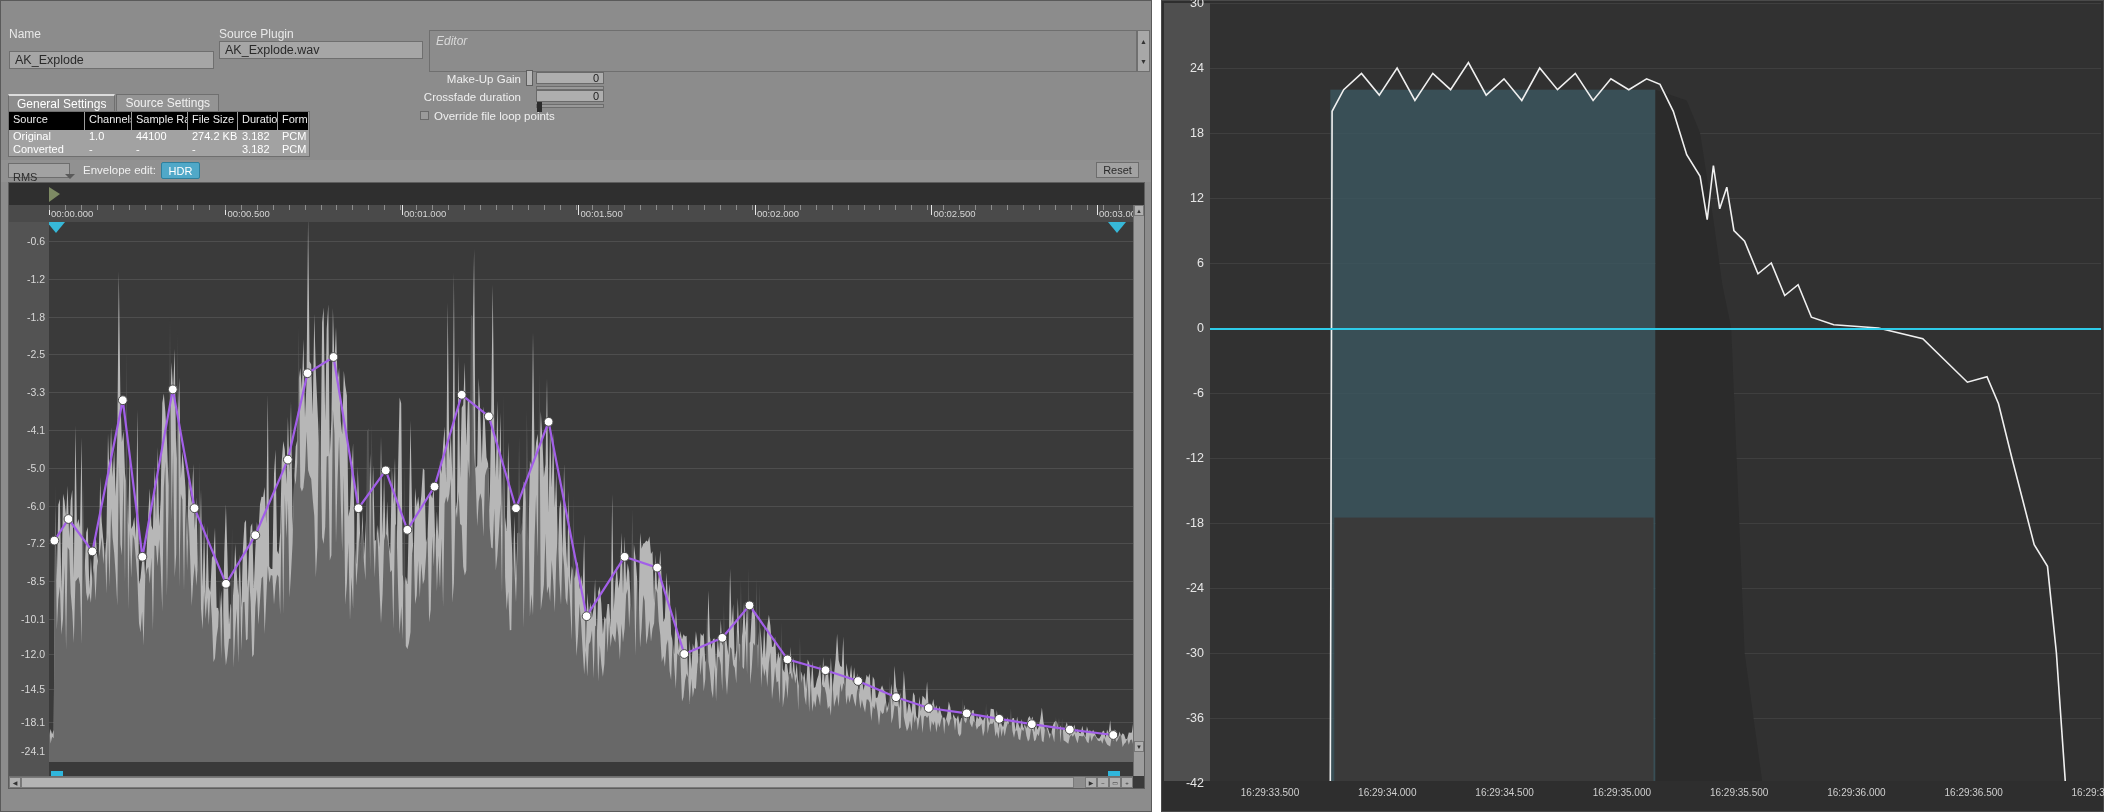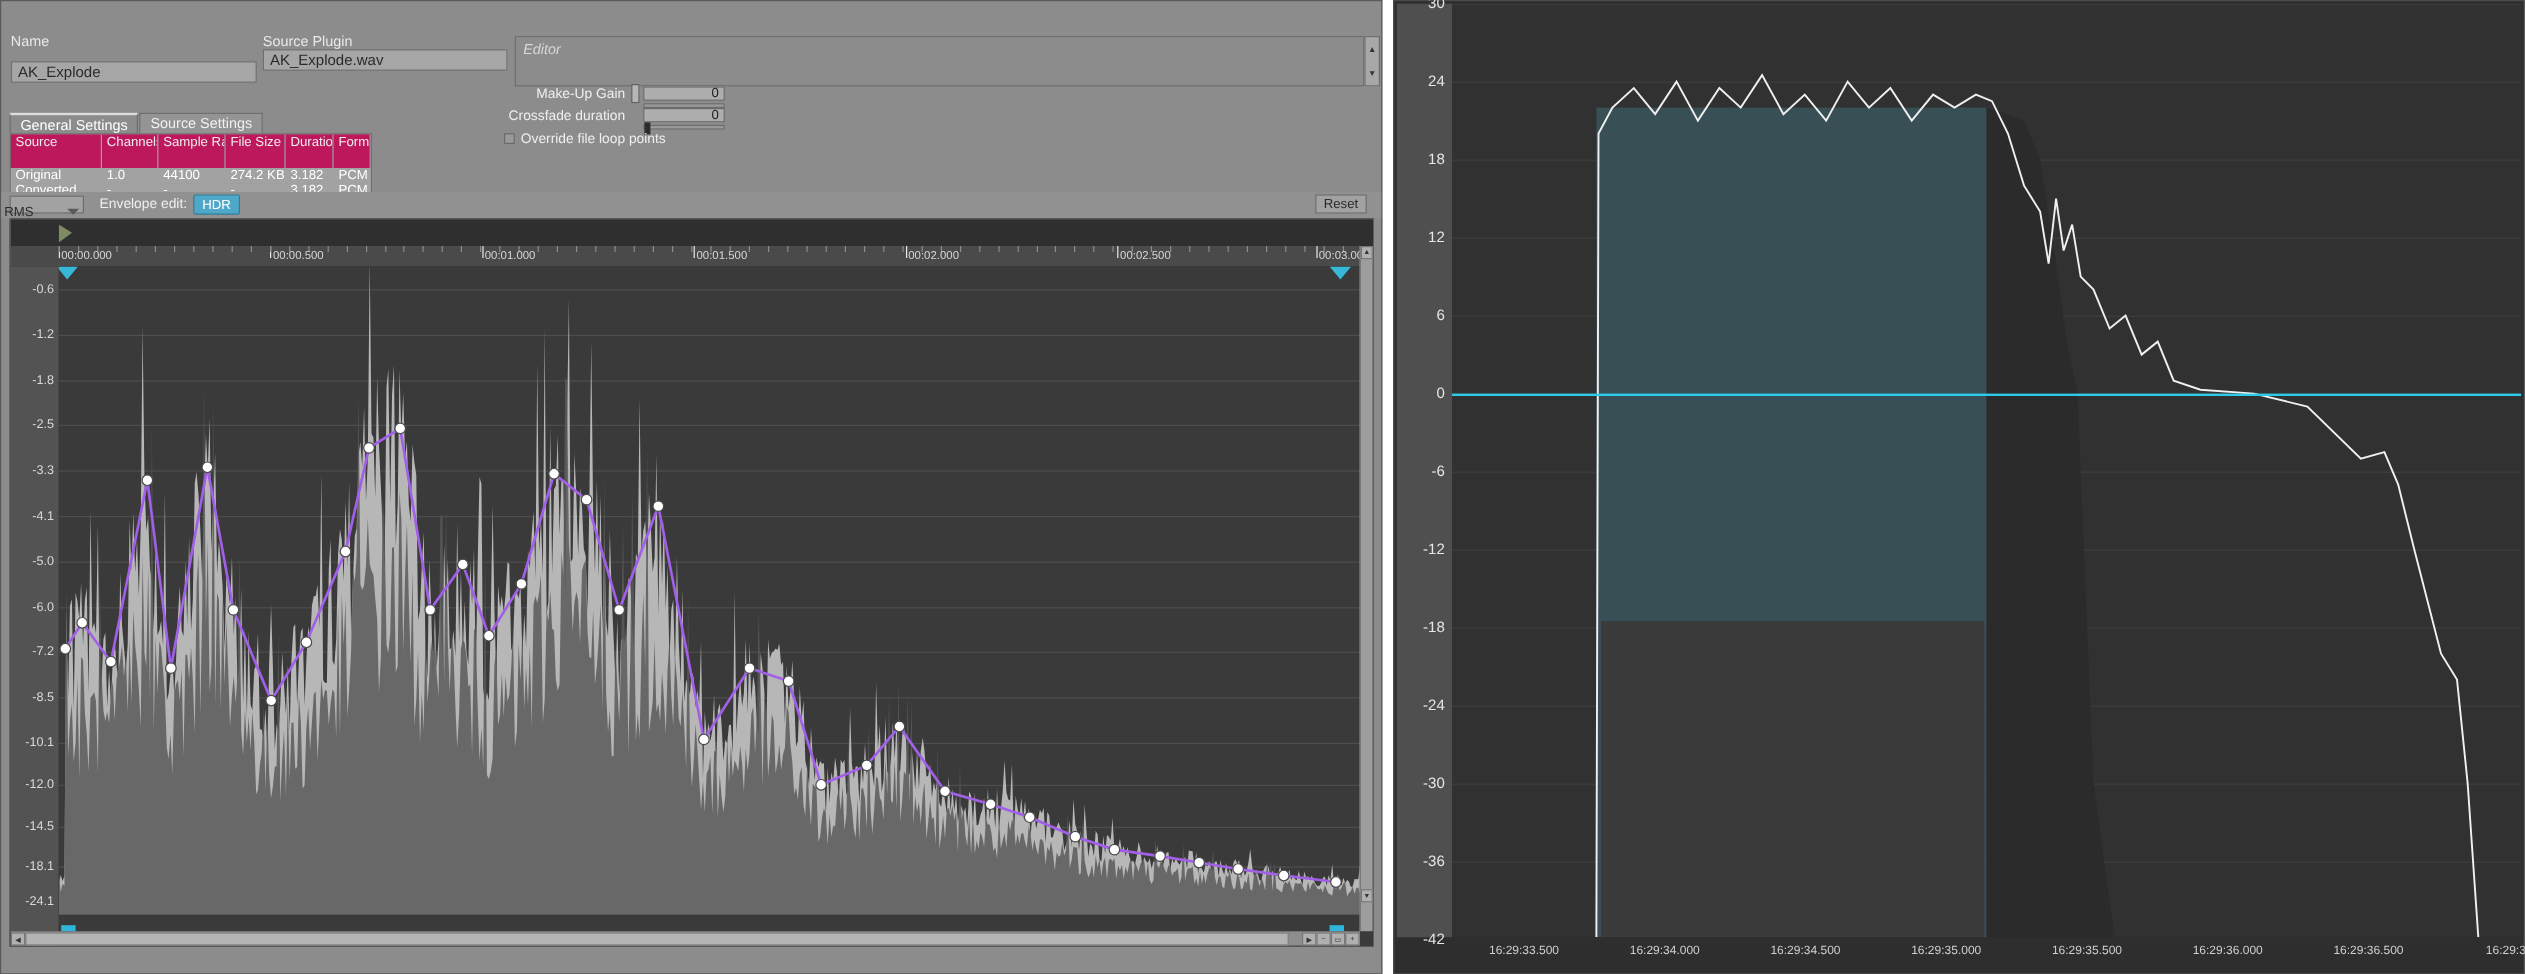--- a/index.html
+++ b/index.html
@@ -34,21 +34,21 @@
 
   
   .tabs{position:absolute;left:7px;top:72px;display:flex;align-items:flex-end;}
   .tab{height:17px;padding:0 8px;font-size:12px;color:#f0f0f0;display:flex;align-items:center;
        background:#949494;border:1px solid #6f6f6f;border-bottom:none;box-sizing:border-box;margin-right:1px;}
   .tab.active{background:#8c8c8c;border-top:2px solid #dcdcdc;color:#ffffff;}
 
   
   .tbl{position:absolute;left:7px;top:89px;width:302px;border:1px solid #6f6f6f;
        box-sizing:border-box;background:#9a9a9a;}
-  .thr{display:flex;background:#be185d;height:28px;}
+  .thr{display:flex;background:#000000;height:18px;}
   .thr div{font-size:11px;color:#ececec;padding-left:4px;line-height:14px;
            border-right:1px solid #9c9c9c;box-sizing:border-box;overflow:hidden;white-space:nowrap;}
   .trow{display:flex;height:13px;background:#a2a2a2;}
   .trow.alt{background:#a2a2a2;}
   .trow div{font-size:11px;color:#ffffff;padding-left:4px;line-height:13px;box-sizing:border-box;
             overflow:hidden;white-space:nowrap;}
   .c0{width:76px}.c1{width:47px}.c2{width:56px}.c3{width:50px}.c4{width:40px}.c5{width:31px}
 
   
   .ctl-lbl{position:absolute;font-size:11.5px;color:#efefef;text-align:right;}
@@ -57,21 +57,21 @@
             display:flex;align-items:center;justify-content:flex-end;}
   .slid{position:absolute;height:4px;background:#999;border:1px solid #6d6d6d;box-sizing:border-box;}
   .slidknob{position:absolute;width:5px;height:10px;background:#2b2b2b;}
   .vknob{position:absolute;width:7px;height:16px;background:#b6b6b6;border:1px solid #5e5e5e;box-sizing:border-box;}
   .chk{position:absolute;width:9px;height:9px;background:#9a9a9a;border:1px solid #6a6a6a;box-sizing:border-box;}
 
   
   .envbar{position:absolute;left:0;top:159px;width:100%;height:22px;background:#919191;}
   .combo{position:absolute;left:7px;top:3px;width:62px;height:15px;background:#a2a2a2;
          border:1px solid #6d6d6d;box-sizing:border-box;display:flex;align-items:center;
-         justify-content:flex-end;padding:12px 3px 0 4px;font-size:11px;color:#2d2d2d;gap:28px;}
+         justify-content:space-between;padding:12px 3px 0 4px;font-size:11px;color:#2d2d2d;gap:28px;}
   .caret{width:0;height:0;border-left:5px solid transparent;border-right:5px solid transparent;
          border-top:5px solid #5a5a5a;}
   .envlbl{position:absolute;left:82px;top:4px;font-size:11.5px;color:#efefef;}
   .hdrbtn{position:absolute;left:160px;top:2px;width:39px;height:17px;background:#50a8c8;
           border:1px solid #2f7f9c;box-sizing:border-box;color:#fff;font-size:11px;
           display:flex;align-items:center;justify-content:center;border-radius:2px;}
   .resetbtn{position:absolute;right:12px;top:2px;width:43px;height:16px;background:#a2a2a2;
             border:1px solid #6d6d6d;box-sizing:border-box;color:#2a2a2a;font-size:11px;
             display:flex;align-items:center;justify-content:center;}
 

